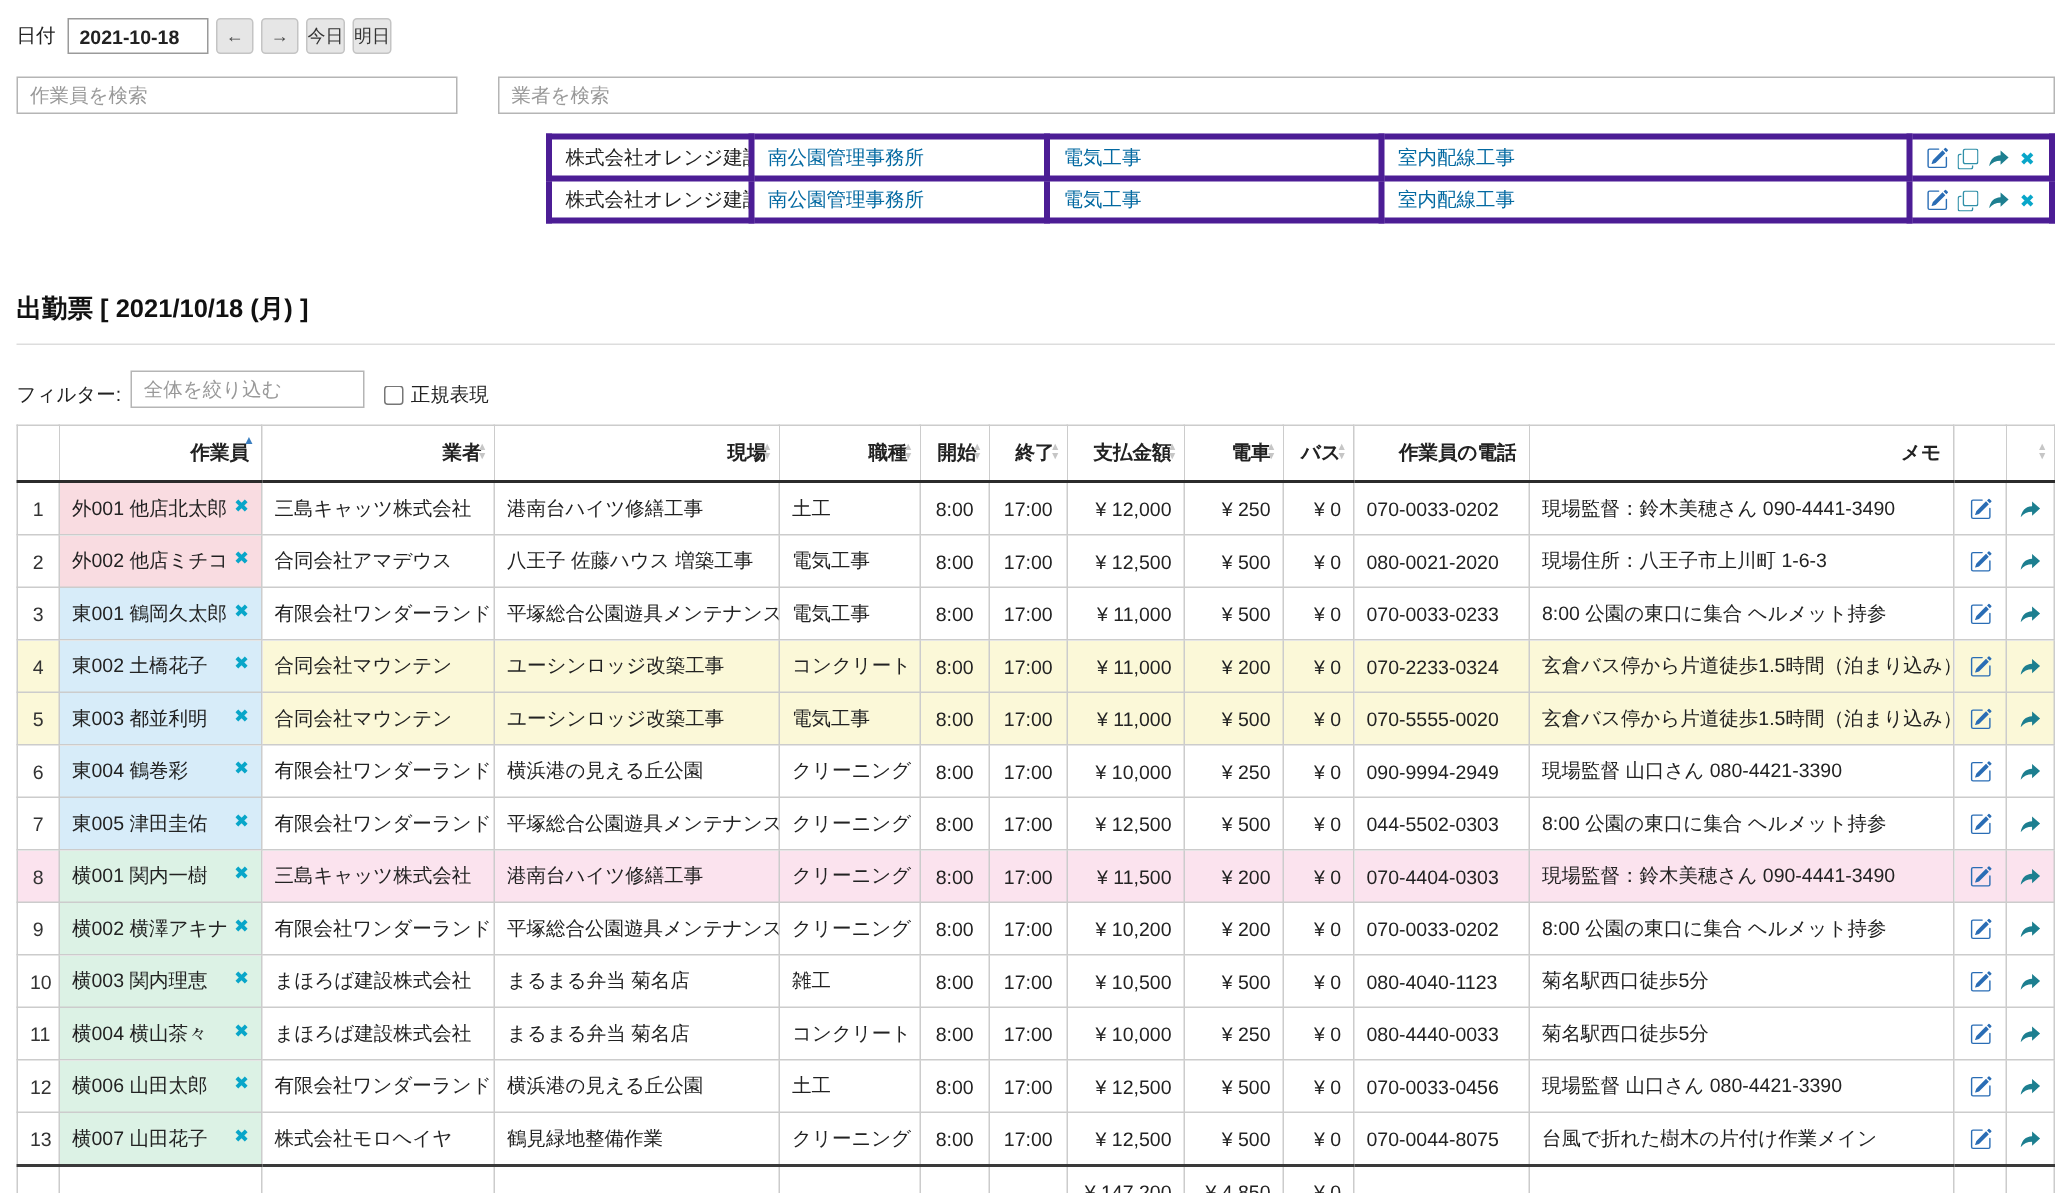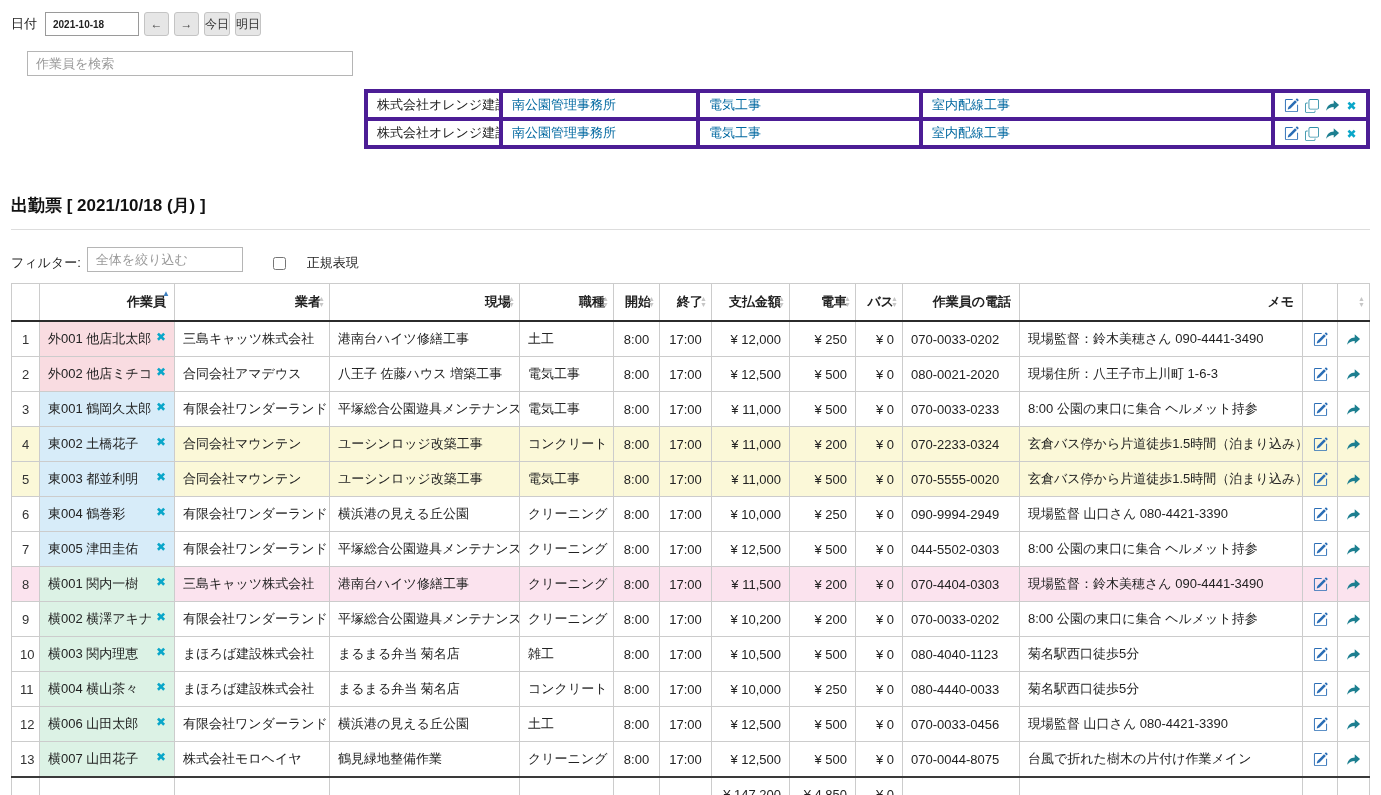--- a/index.html
+++ b/index.html
@@ -10,35 +10,35 @@
     font-size:13px;
     width:1381px;
   }
   .page { width:1381px; padding:12px 11px 2px; }
 
   
   .toolbar { display:flex; align-items:center; gap:5px; }
   .toolbar .lbl { margin-right:3px; }
   .date-input {
     width:94px; height:24px; border:1px solid #9a9a9a; padding:2px 7px;
-    font-weight:700; font-size:10px; font-family:inherit; color:#222;
+    font-weight:700; font-size:13px; font-family:inherit; color:#222;
   }
   .btn {
     height:24px; padding:2px 0; background:#e6e6e6; border:1px solid #c4c4c4;
     border-radius:3px; font-size:12px; color:#333; cursor:pointer; font-family:inherit;
   }
   .btn.sq { width:25px; padding:2px 0; font-weight:700; color:#444; }
 
   
   .search-row { display:flex; margin-top:15px; }
   .search-row input {
     height:25px; border:1px solid #b5b5b5; padding:3px 8px; font-size:13px; font-family:inherit;
   }
   .search-row input::placeholder { color:#999; }
-  .search-worker { width:326px;margin-left:16px; }
+  .search-worker { width:294px; }
   .search-contractor { margin-left:27px; flex:1; }
 
   
   .orders-wrap { margin-left:353px; margin-top:13px; }
   .orders-table { width:100%; border-collapse:collapse; table-layout:fixed; }
   .orders-table td {
     border:4px solid #4c1d95; height:27px; padding:3px 9px; font-size:13px;
     white-space:nowrap; overflow:hidden;
   }
   .tlink { color:#0369a1; text-decoration:none; cursor:pointer; }
@@ -50,21 +50,21 @@
   .xmark { color:#09a6c9; font-weight:700; font-size:12px; font-style:normal; line-height:1; cursor:pointer; }
 
   
   .title { font-size:17px; font-weight:700; margin:45px 0 0; color:#111; }
   .rule { border:0; border-top:1px solid #ddd; margin:12px 0 0; }
   .filter-row { margin-top:17px; display:flex; align-items:flex-end; gap:6px; }
   .filter-row input[type=text] {
     width:156px; height:25px; border:1px solid #b5b5b5; padding:3px 8px; font-size:13px; font-family:inherit;
   }
   .filter-row input[type=text]::placeholder { color:#999; }
-  .regex { display:flex; align-items:center; gap:21px; margin-left:24px; cursor:default; }
+  .regex { display:flex; align-items:center; gap:5px; margin-left:7px; cursor:default; }
   .regex input { width:13px; height:13px; margin:0; }
 
   
   .att-table {
     margin-top:11px; width:1359px; border-collapse:collapse; table-layout:fixed;
   }
   .att-table th {
     font-weight:700; font-size:13px; text-align:right; padding:9px 8px;
     border:1px solid #ccc; border-bottom:2px solid #2b2b2b; position:relative;
     background:#fff; white-space:nowrap; overflow:hidden; height:37px;
@@ -112,20 +112,21 @@
     <span class="lbl">日付</span>
     <input class="date-input" type="text" value="2021-10-18" style="">
     <button class="btn sq">←</button>
     <button class="btn sq">→</button>
     <button class="btn">今日</button>
     <button class="btn">明日</button>
   </div>
 
   <div class="search-row">
     <input class="search-worker" type="text" placeholder="作業員を検索" style="">
+    <input class="search-contractor" type="text" placeholder="業者を検索" style="">
   </div>
 
   <div class="orders-wrap">
     <table class="orders-table">
       <colgroup>
         <col style="width:135px">
           <col style="width:197px">
           <col style="width:223px">
           <col>
           <col style="width:95px">

